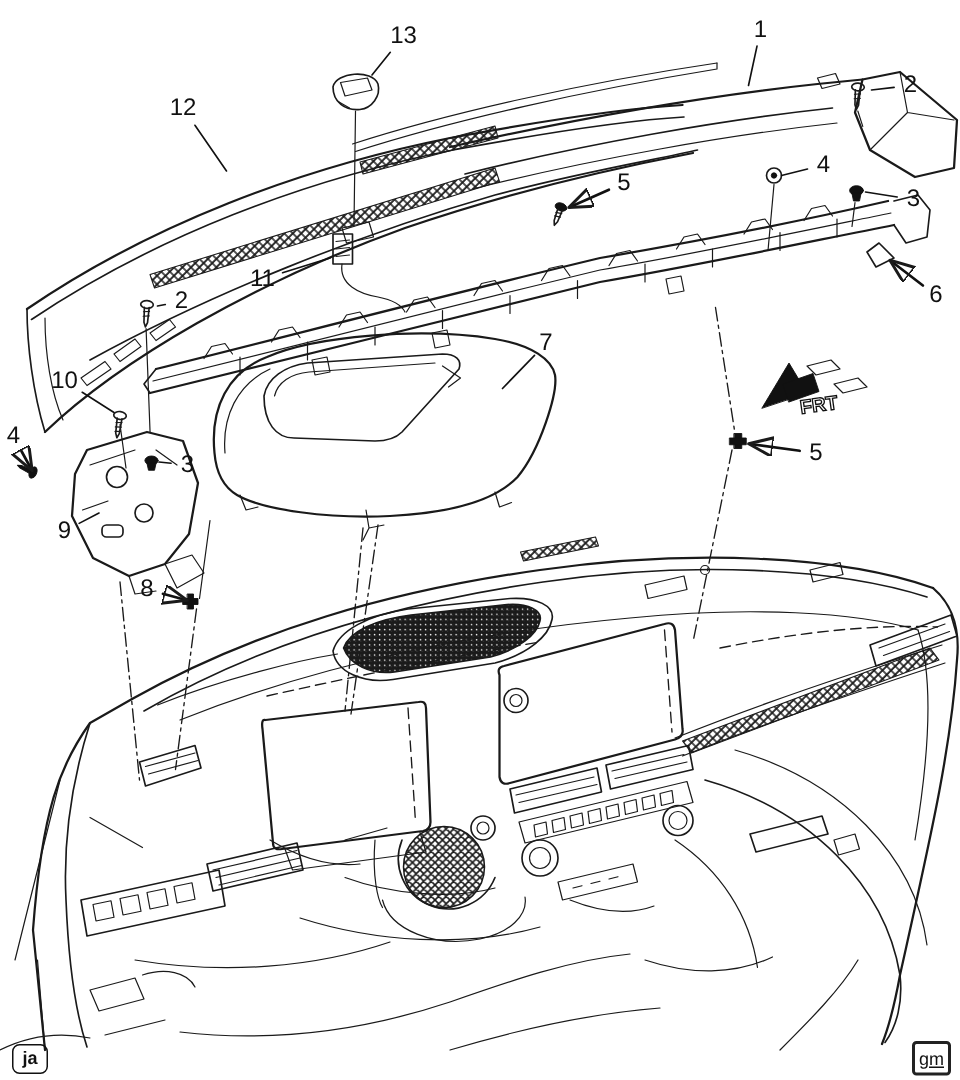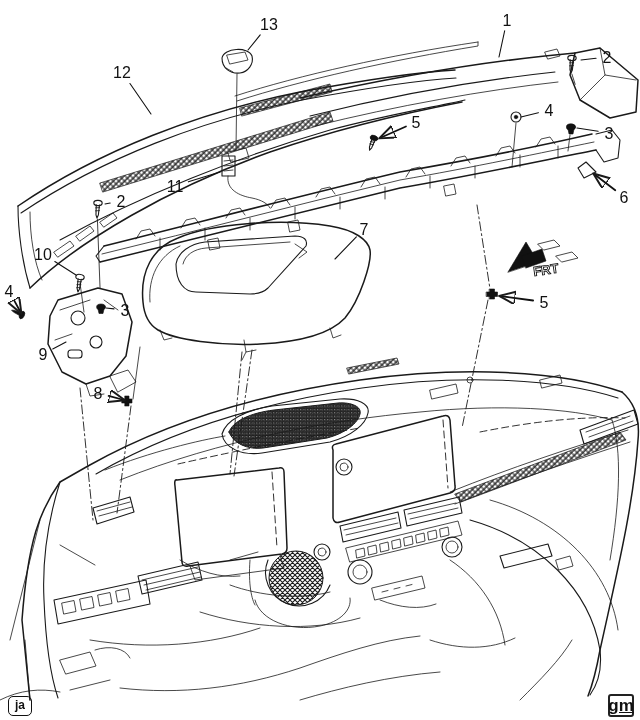--- a/index.html
+++ b/index.html
@@ -5,21 +5,21 @@
   html,body{margin:0;padding:0;background:#e8e8e8;}
   .page{position:relative;width:640px;height:720px;background:#ffffff;
         font-family:"Liberation Sans",sans-serif;color:#111;overflow:hidden;margin:0 auto;}
   .header{position:absolute;top:1px;right:5px;font-size:15px;letter-spacing:.2px;white-space:nowrap;}
   .header .num{margin-right:12px;}
   .code-box{position:absolute;left:8px;bottom:4px;min-width:16px;height:16px;padding:1px 3px;
             border:1.6px solid #111;border-radius:5px;display:flex;align-items:flex-start;justify-content:center;
             font-size:12px;font-weight:bold;}
   .logo-box{position:absolute;right:6px;bottom:3px;width:22px;height:19px;border:2px solid #222;
             border-radius:3px;display:flex;align-items:center;justify-content:center;background:#fff;}
-  .logo-box span{font-weight:bold;font-size:17px;text-decoration:underline;line-height:1;}
+  .logo-box span{font-weight:normal;font-size:12px;text-decoration:underline;line-height:1;}
   svg{position:absolute;left:0;top:0;}
   svg *{vector-effect:none;}
   path,line,circle,ellipse,rect,polygon,polyline{fill:none;stroke:#1a1a1a;stroke-width:1.1;
         stroke-linecap:round;stroke-linejoin:round;}
   .thin{stroke-width:.8;}
   .bold{stroke-width:1.5;}
   .dark{fill:#111;stroke:#111;stroke-width:.6;}
   .hatchfill{fill:url(#hatch);stroke:#1a1a1a;stroke-width:.7;}
   .dotfill{fill:url(#dots);stroke:#1a1a1a;stroke-width:1;}
   .crossfill{fill:url(#cross);stroke:#1a1a1a;stroke-width:1;}

